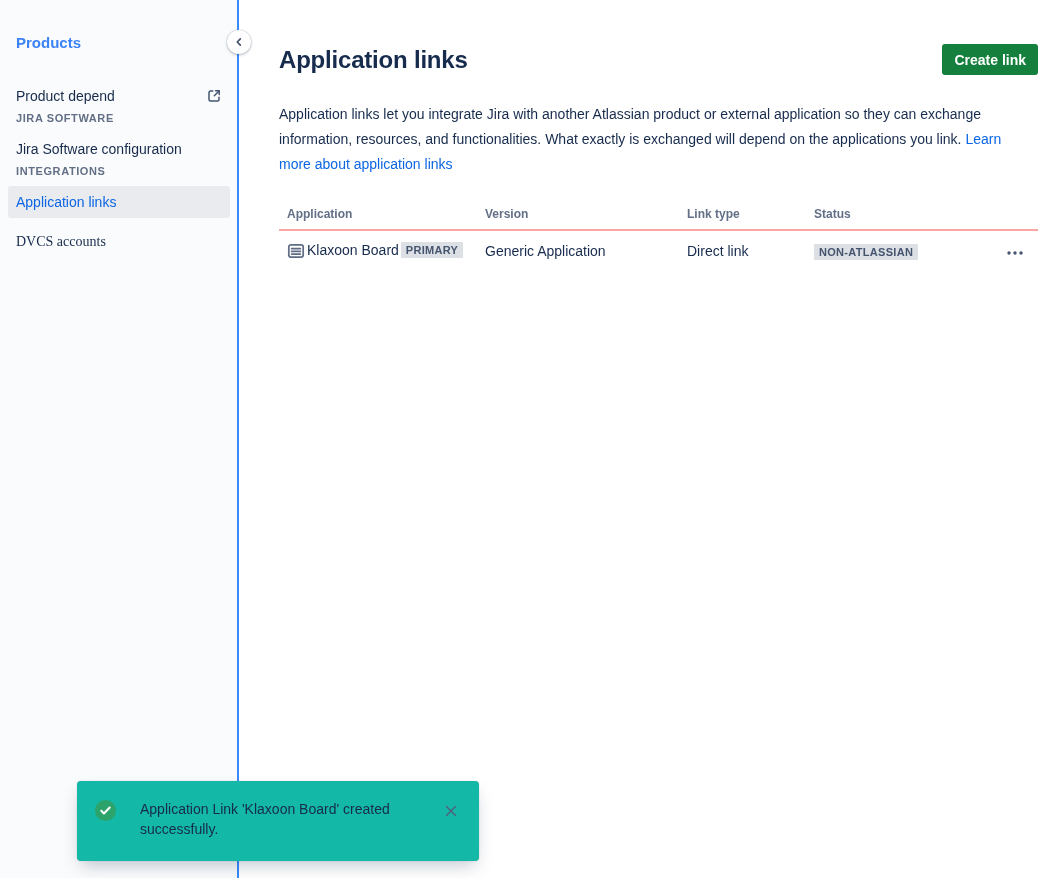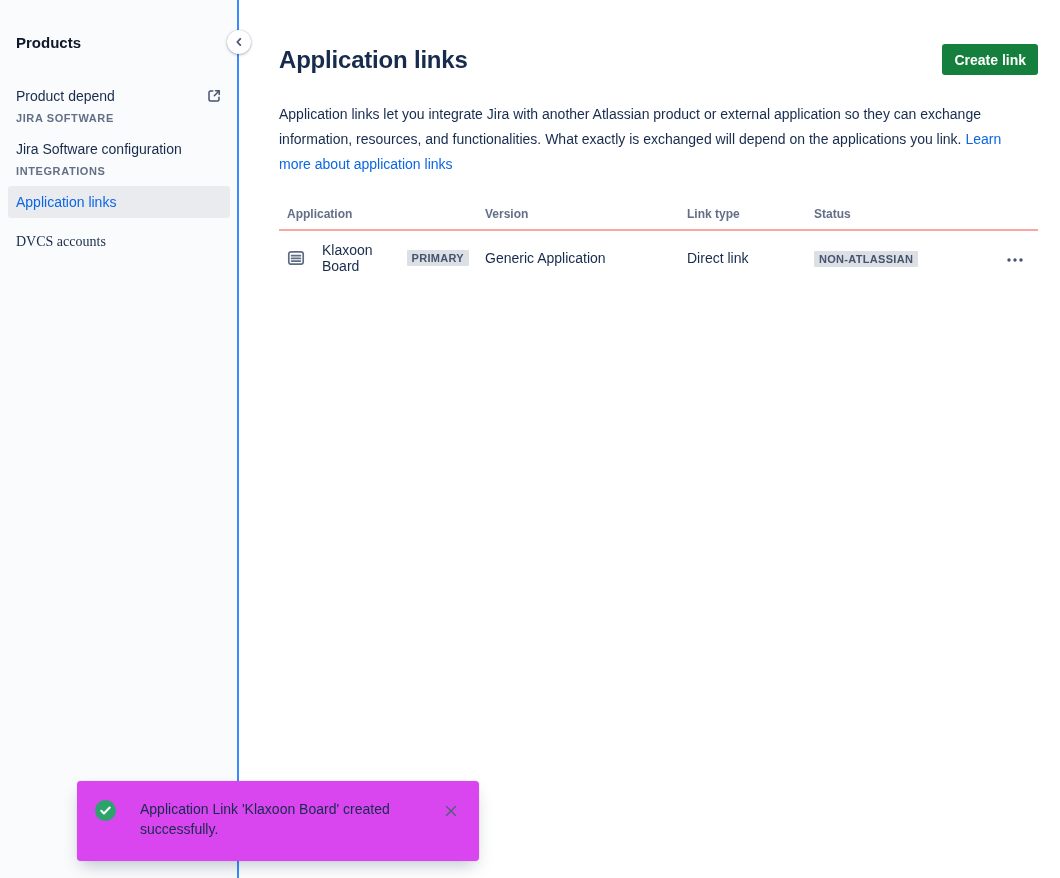--- a/index.html
+++ b/index.html
@@ -16,21 +16,21 @@
   .sidebar {
     position: absolute;
     left: 0; top: 0; bottom: 0;
     width: 238px;
     background: #FAFBFC;
     padding: 34px 8px 0 8px;
   }
   .sidebar-title {
     font-size: 15px;
     font-weight: 700;
-    color: #0f172a;
+    color: #3b82f6;
     padding: 0 8px;
   }
   .nav-item {
     display: flex;
     align-items: center;
     justify-content: space-between;
     padding: 8px;
     border-radius: 3px;
     font-size: 14px;
     color: #172B4D;
@@ -136,21 +136,21 @@
     color: #626F86;
     padding: 4px 8px 8px 8px;
     border-bottom: 2px solid #fca5a5;
   }
   td {
     padding: 11px 8px;
     font-size: 14px;
     color: #172B4D;
     vertical-align: middle;
   }
-  .app-cell { display: flex; align-items: center; gap: 17px; }
+  .app-cell { display: flex; align-items: flex-start; gap: 2px; }
   .app-icon { display: inline-flex; flex: none; }
   .lozenge {
     display: inline-block;
     background: #DCDFE4;
     color: #44546F;
     font-size: 11px;
     font-weight: 700;
     letter-spacing: 0.3px;
     padding: 2px 5px;
     border-radius: 1px;
@@ -163,21 +163,21 @@
     cursor: pointer;
     padding: 2px;
     display: inline-flex;
   }
 
   
   .toast {
     position: absolute;
     left: 77px; top: 781px;
     width: 402px;
-    background: #d946ef;
+    background: #14b8a6;
     border-radius: 4px;
     box-shadow: 0 8px 16px -4px rgba(9,30,66,0.25), 0 0 1px rgba(9,30,66,0.31);
     padding: 18px 18px 22px 18px;
     display: flex;
     align-items: flex-start;
     z-index: 5;
   }
   .toast-icon { flex: none; margin-top: 1px; }
   .toast-msg {
     margin-left: 24px;

